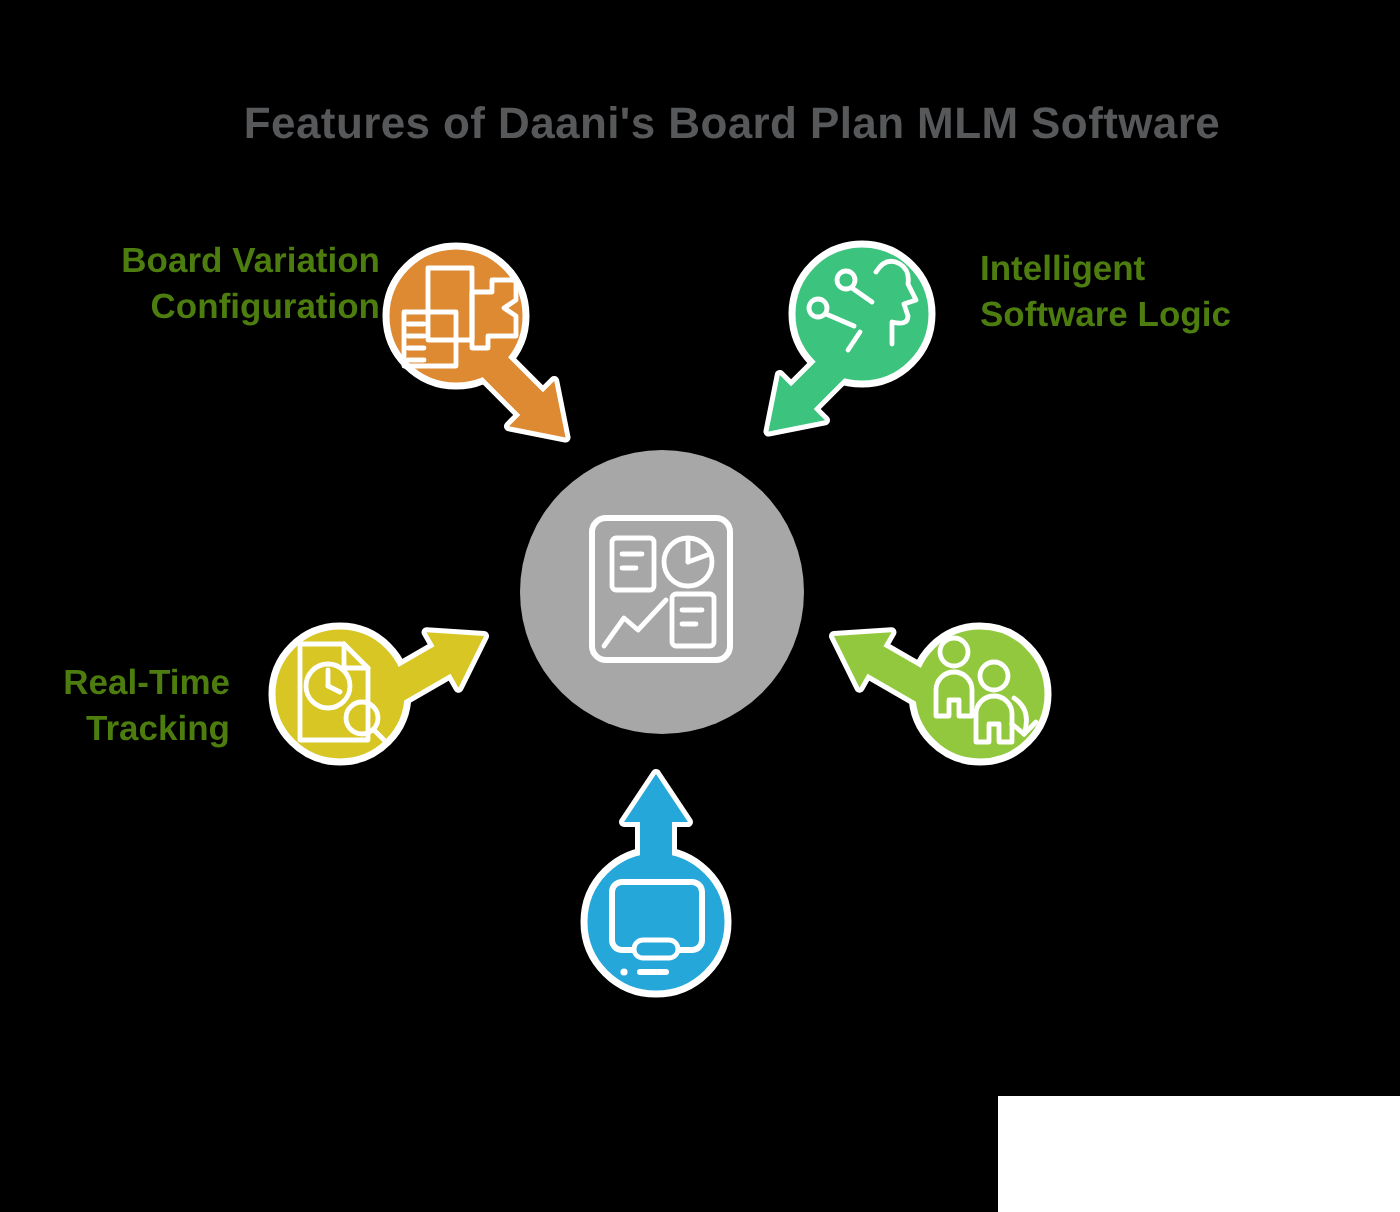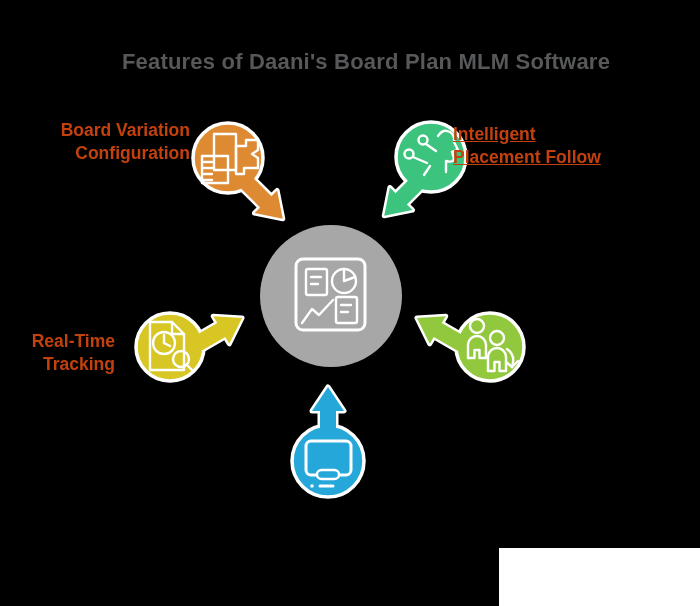--- a/index.html
+++ b/index.html
@@ -6,28 +6,28 @@
   .stage{
     position:relative;width:700px;height:606px;background:#000;overflow:hidden;
     font-family:"Liberation Sans", sans-serif;
   }
   .title{
     position:absolute;left:0;right:0;top:49px;text-align:center;
     font-size:22px;font-weight:700;color:#57585a;letter-spacing:.2px;padding-left:32px;
   }
   .diagram-svg{position:absolute;left:0;top:0;}
   .label{
-    position:absolute;font-size:17.5px;font-weight:600;color:#c2410c;line-height:23px;
+    position:absolute;font-size:17.5px;font-weight:600;color:#4d7c0f;line-height:23px;
   }
   .label span{display:block;}
   .lbl-right{text-align:right;}
   .lbl-left{text-align:left;}
   .lbl-center{text-align:center;}
   .lbl-bv{left:20px;top:119px;width:170px;}
-  .lbl-ip{left:453px;top:123px;width:190px;text-decoration:underline;}
+  .lbl-ip{left:490px;top:123px;width:190px;}
   .lbl-rt{left:5px;top:330px;width:110px;}
   .lbl-fm{left:543px;top:333px;width:155px;}
   .lbl-bb{left:230px;top:513px;width:200px;}
   .white-block{
     position:absolute;left:499px;top:548px;width:201px;height:58px;background:#ffffff;
   }
   .glyph{fill:none;stroke:#ffffff;stroke-width:2.4;stroke-linecap:round;stroke-linejoin:round;}
 </style>
 </head>
 <body>
@@ -130,21 +130,21 @@
     </g>
   </svg>
 
   <div class="label lbl-right lbl-bv">
     <span>Board Variation</span>
     <span>Configuration</span>
   </div>
 
   <div class="label lbl-left lbl-ip">
     <span>Intelligent</span>
-    <span>Placement Follow</span>
+    <span>Software Logic</span>
   </div>
 
   <div class="label lbl-right lbl-rt">
     <span>Real-Time</span>
     <span>Tracking</span>
   </div>
 
 
   <div class="label lbl-center lbl-bb">
   </div>

